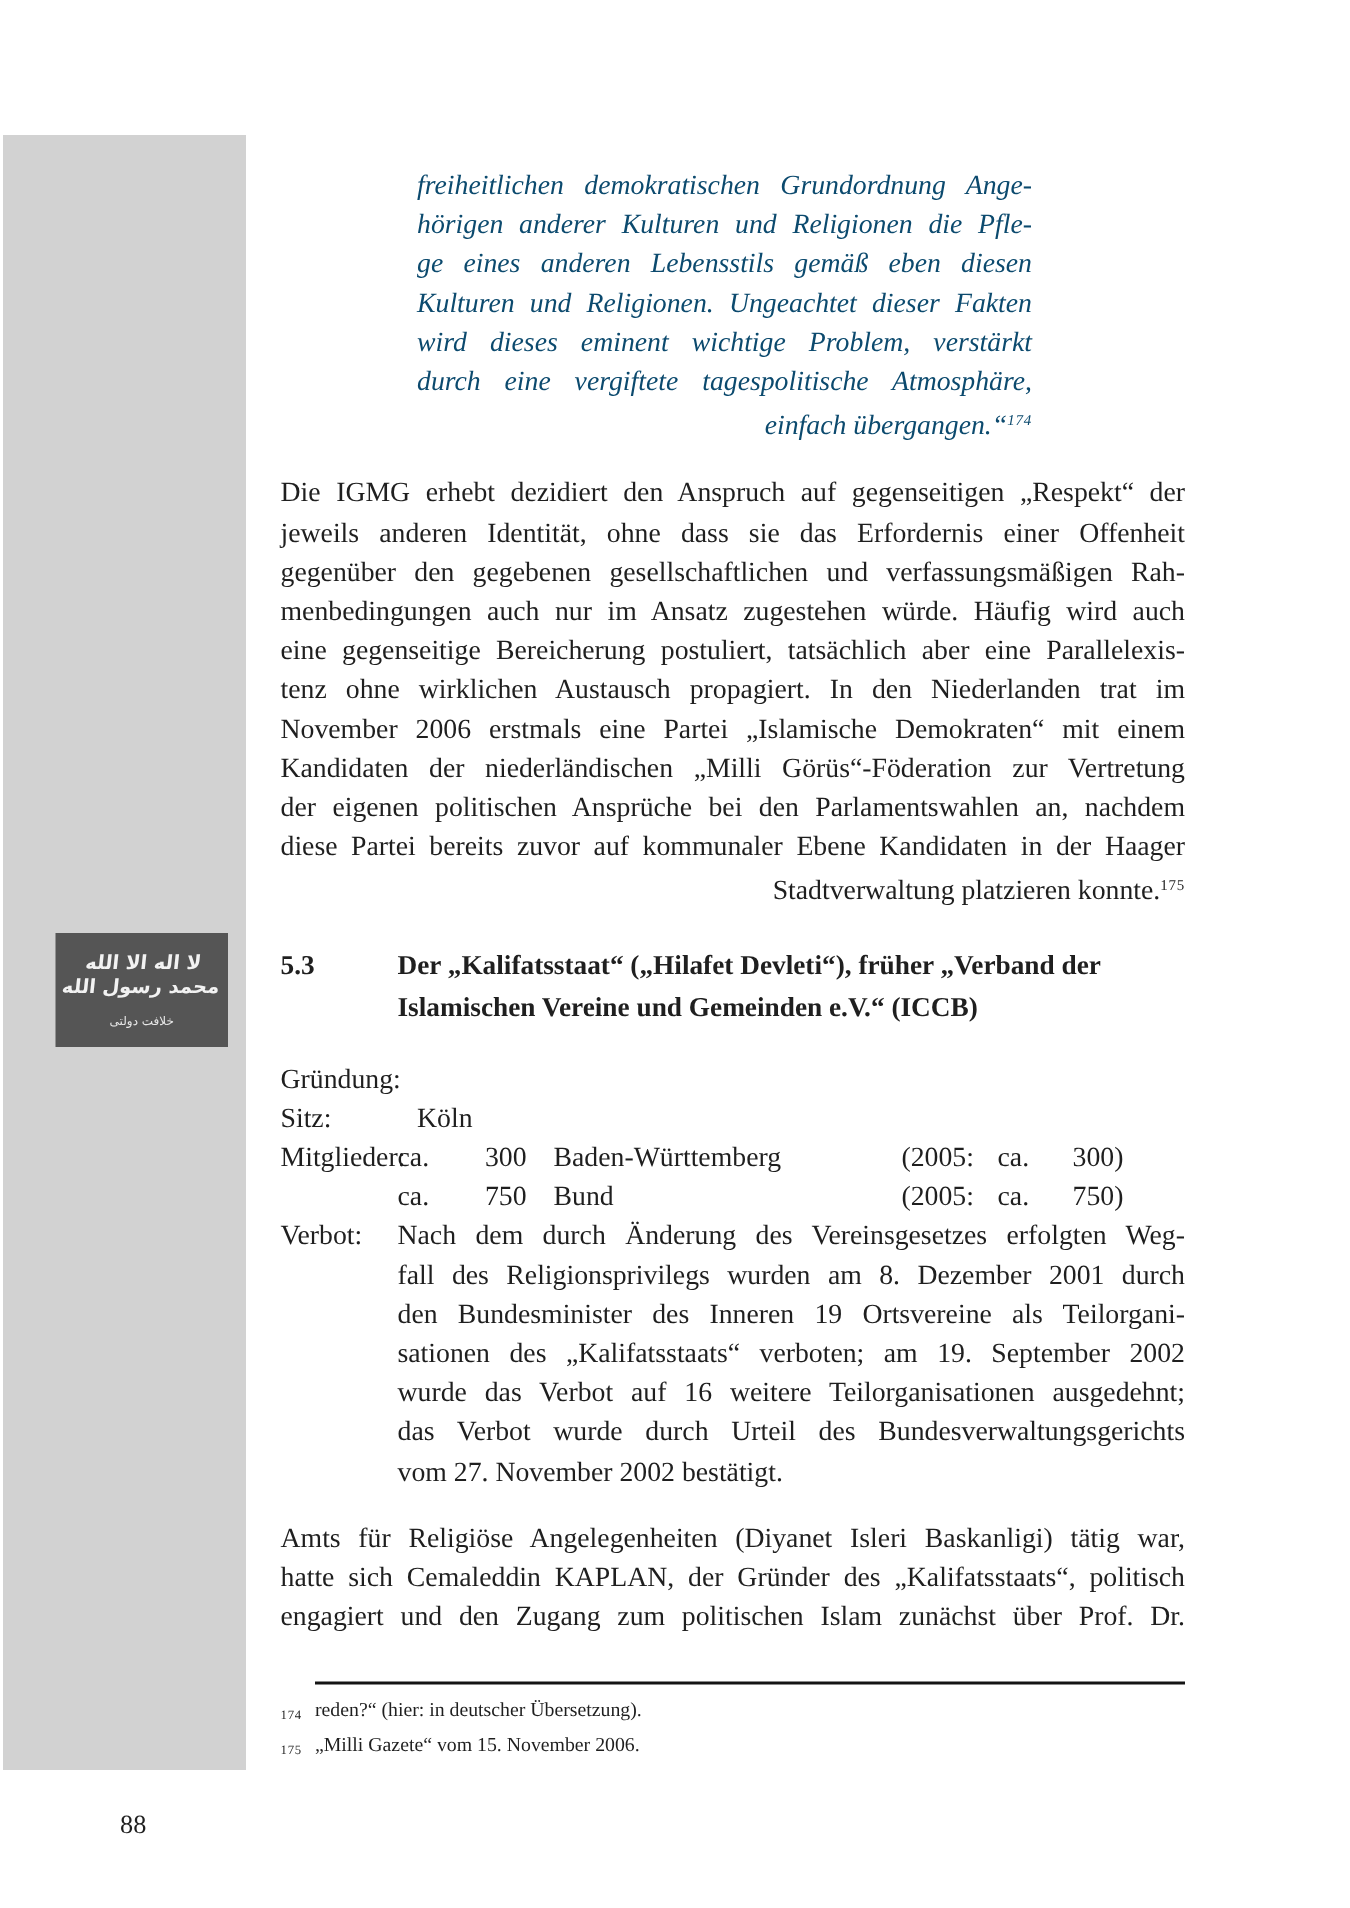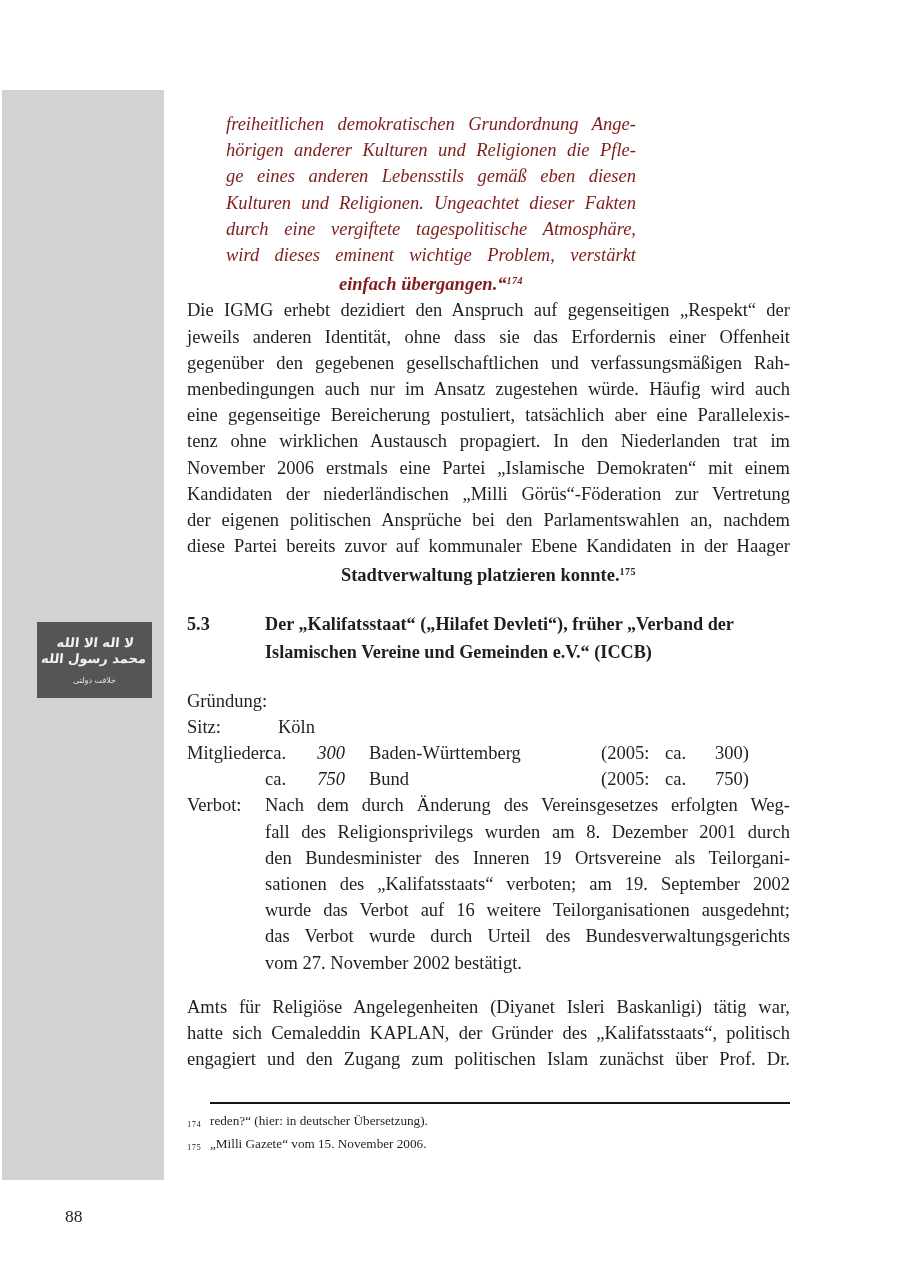--- a/index.html
+++ b/index.html
@@ -19,52 +19,52 @@
     line-height:1.25; direction:rtl; text-align:center; padding:0 3px; transform:skewX(-6deg);
   }
   .flag-subtitle {
     font-family:"DejaVu Sans",sans-serif; color:#e8e8e8; font-size:8px; direction:rtl;
     text-align:center; margin-top:9px;
   }
   .main-col { position:absolute; left:187px; top:0; width:603px; }
 
   .tline { text-align:justify; text-align-last:justify; white-space:nowrap; }
   .last-left .tline:last-child { text-align-last:left; }
-  .lastline { text-align:center; white-space:nowrap;font-weight:bold; }
+  .lastline { text-align:right; white-space:nowrap; }
 
   .pullquote {
-    margin-top:111px; margin-left:39px; width:410px;
-    font-style:italic; font-size:18.5px; line-height:26.2px; color:#7f1d1d;
+    margin-top:111px; margin-left:91px; width:410px;
+    font-style:italic; font-size:18.5px; line-height:26.2px; color:#0c4a6e;
   }
   .fnref { font-size:10px; vertical-align:6px; letter-spacing:0.5px; }
 
   .bodypara { font-size:18.5px; line-height:26.2px; }
-  .intro-para { }
+  .intro-para { margin-top:19px; }
   .kaplan-para { margin-top:18px; }
 
   .heading {
     margin-top:21px; display:grid; grid-template-columns:78px 1fr;
     font-weight:bold; font-size:18.2px; line-height:28px;
   }
   .heading .num { }
   .heading .title div { white-space:nowrap; }
 
   .facts { margin-top:22px; font-size:18.5px; line-height:26.2px; }
   .fact-row { display:grid; grid-template-columns:78px 1fr;gap:13px; }
   .member-row { display:grid; grid-template-columns:78px 46px 40px 18px 232px 64px 50px 1fr; }
-  .member-row .count { text-align:center;font-style:italic; }
+  .member-row .count { text-align:right; }
   .member-row .count2 { text-align:left; }
   .verbot-row { display:grid; grid-template-columns:78px 1fr; }
 
   .fnrule { margin-top:29px; margin-left:23px; width:580px; height:2px; background:#141414; }
   .footnotes { margin-top:7px; font-size:13.2px; line-height:20.5px; }
   .footnote { display:grid; grid-template-columns:23px 580px; }
   .fnmark { font-size:8.5px; padding-top:3px; letter-spacing:0.5px; }
 
-  .pagenum { position:absolute; left:65px; top:1206px; font-size:17.5px; color:#1f1f1f; }
+  .pagenum { position:absolute; left:80px; top:1206px; font-size:17.5px; color:#1f1f1f; }
 </style>
 </head>
 <body>
 
 <div class="page">
 
   <div class="margin-band"></div>
 
   <div class="flag">
     <div class="flag-shahada">لا اله الا الله محمد رسول الله</div>
@@ -72,22 +72,22 @@
   </div>
 
   <div class="main-col">
 
     <div class="pullquote">
       <div>
           <div class="tline">freiheitlichen demokratischen Grundordnung Ange-</div>
           <div class="tline">hörigen anderer Kulturen und Religionen die Pfle-</div>
           <div class="tline">ge eines anderen Lebensstils gemäß eben diesen</div>
           <div class="tline">Kulturen und Religionen. Ungeachtet dieser Fakten</div>
+          <div class="tline">wird dieses eminent wichtige Problem, verstärkt</div>
           <div class="tline">durch eine vergiftete tagespolitische Atmosphäre,</div>
-          <div class="tline">wird dieses eminent wichtige Problem, verstärkt</div>
         </div>
       <div class="lastline"><span>einfach übergangen.“</span><sup class="fnref">174</sup></div>
     </div>
 
     <div class="bodypara intro-para">
       <div>
           <div class="tline">Die IGMG erhebt dezidiert den Anspruch auf gegenseitigen „Respekt“ der</div>
           <div class="tline">jeweils anderen Identität, ohne dass sie das Erfordernis einer Offenheit</div>
           <div class="tline">gegenüber den gegebenen gesellschaftlichen und verfassungsmäßigen Rah-</div>
           <div class="tline">menbedingungen auch nur im Ansatz zugestehen würde. Häufig wird auch</div>

